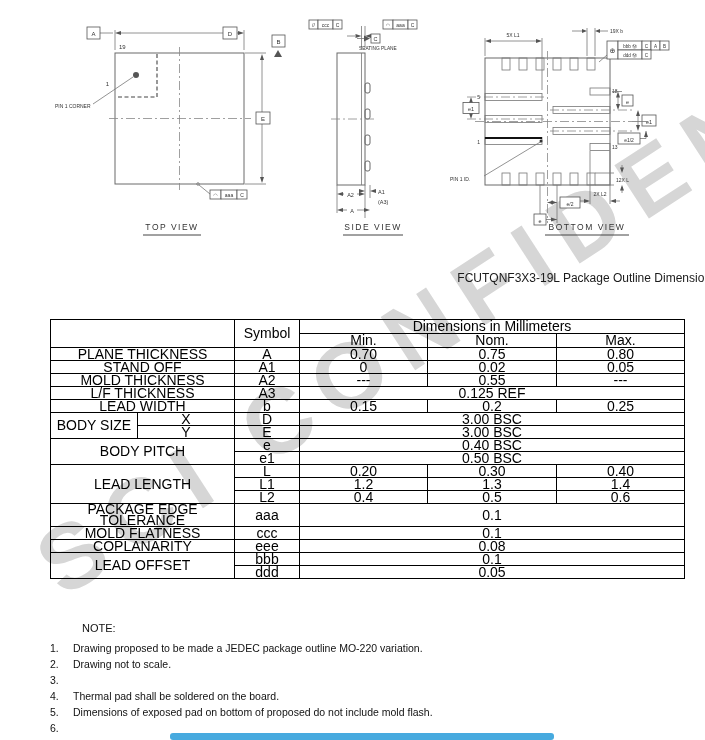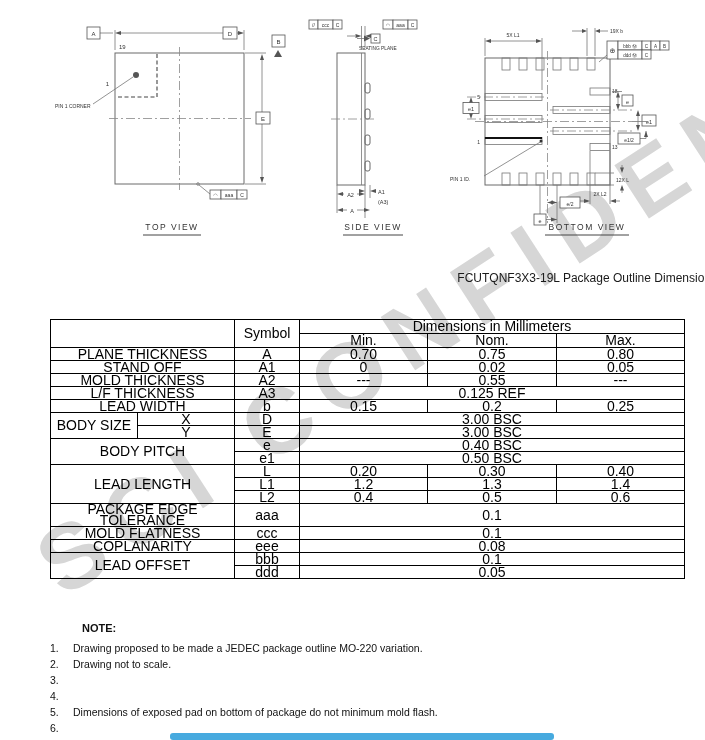--- a/index.html
+++ b/index.html
@@ -21,21 +21,21 @@
   .fcf{stroke:#555;fill:#fff;stroke-width:0.8;}
   .arr{fill:#555;stroke:none;}
   .pagetitle{position:absolute;left:0;top:263px;width:705px;text-align:right;
              font-size:12px;color:#1a1a1a;}
   table.dim{position:absolute;left:38px;top:311px;border-collapse:collapse;table-layout:fixed;
             width:634px;font-size:14px;color:#000;background:transparent;}
   table.dim td{border:1px solid #000;text-align:center;vertical-align:middle;
                padding:0;height:12px;line-height:11px;overflow:hidden;}
   table.dim tr.hrow td{height:13px;}
   .notes{position:absolute;left:38px;top:614px;width:640px;font-size:10.5px;color:#111;}
-  .notes .nh{font-weight:bold;font-size:11px;padding-left:32px;}
+  .notes .nh{font-weight:normal;font-size:11px;padding-left:32px;}
   .notes .item{display:flex;line-height:16px;}
   .notes .num{width:23px;flex:none;}
   .scrollbar-thumb{position:absolute;left:170px;top:733px;width:384px;height:7px;
                    border-radius:3px;z-index:2;}
 </style>
 </head>
 <body>
 
 <div class="page">
 
@@ -371,24 +371,25 @@
       </div>
       <div class="item">
         <span class="num">2.</span>
         <span>Drawing not to scale.</span>
       </div>
       <div class="item">
         <span class="num">3.</span>
       </div>
       <div class="item">
         <span class="num">4.</span>
+        <span>Thermal pad shall be soldered on the board.</span>
       </div>
       <div class="item">
         <span class="num">5.</span>
-        <span>Dimensions of exposed pad on bottom of package do not minimum mold flash.</span>
+        <span>Dimensions of exposed pad on bottom of proposed do not include mold flash.</span>
       </div>
       <div class="item">
         <span class="num">6.</span>
       </div>
     </div>
 
   </div>
 
   <div class="scrollbar-thumb" style="background: rgb(71, 170, 223);"></div>
 

